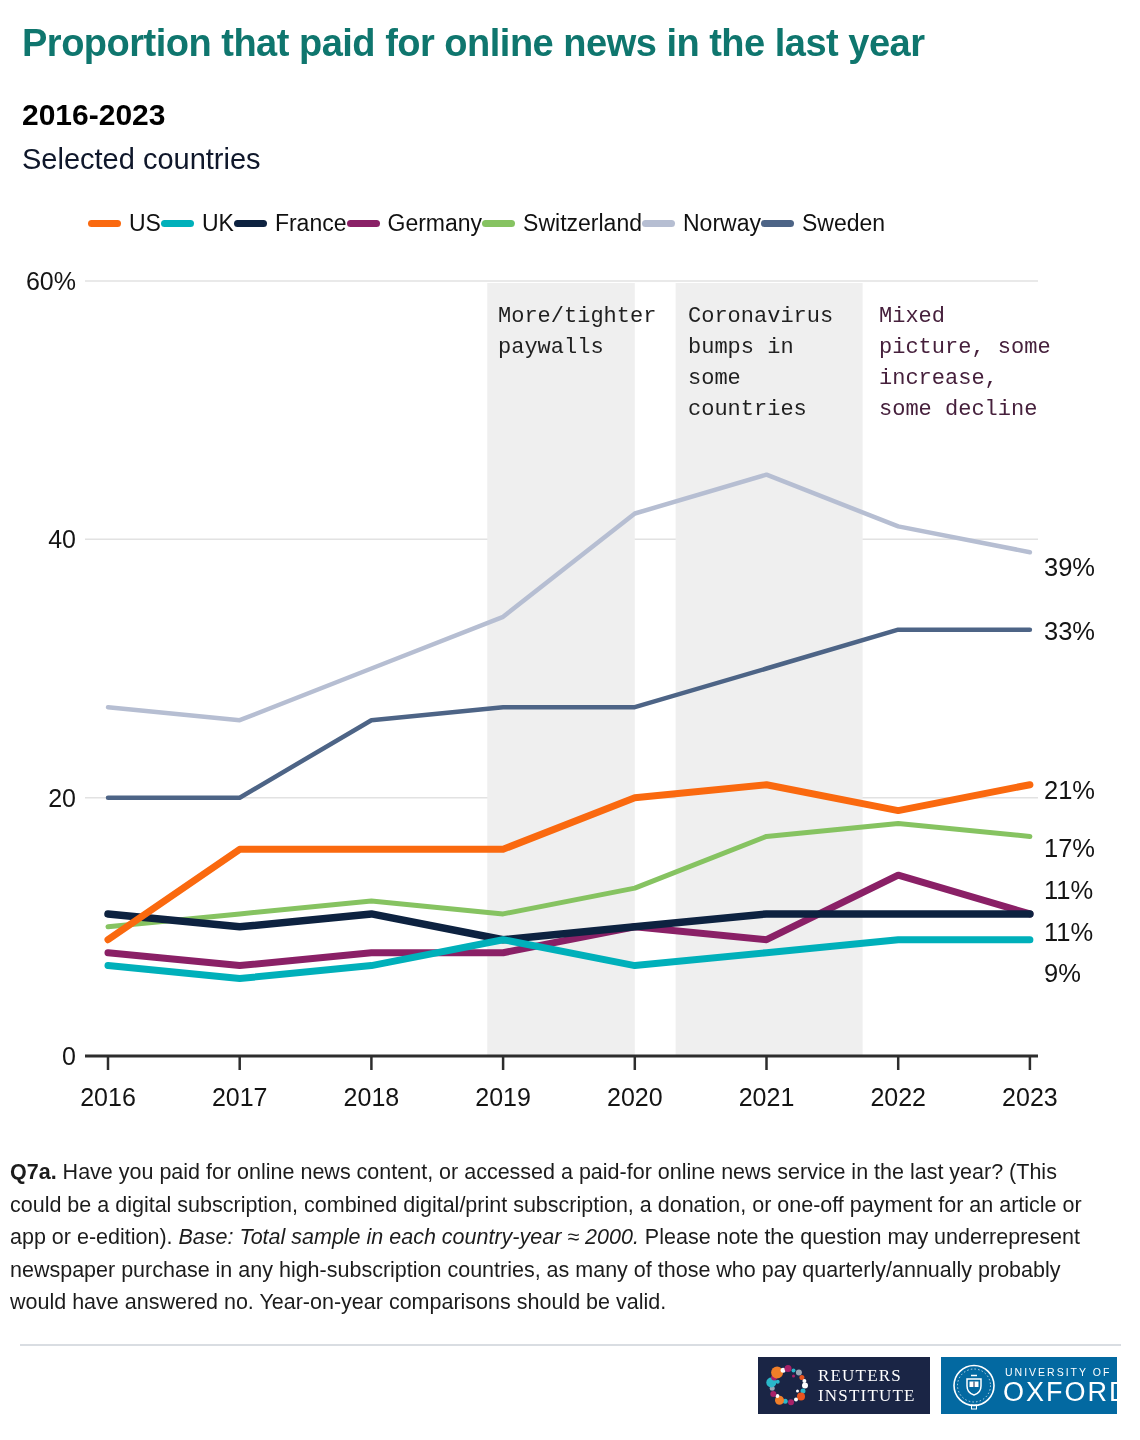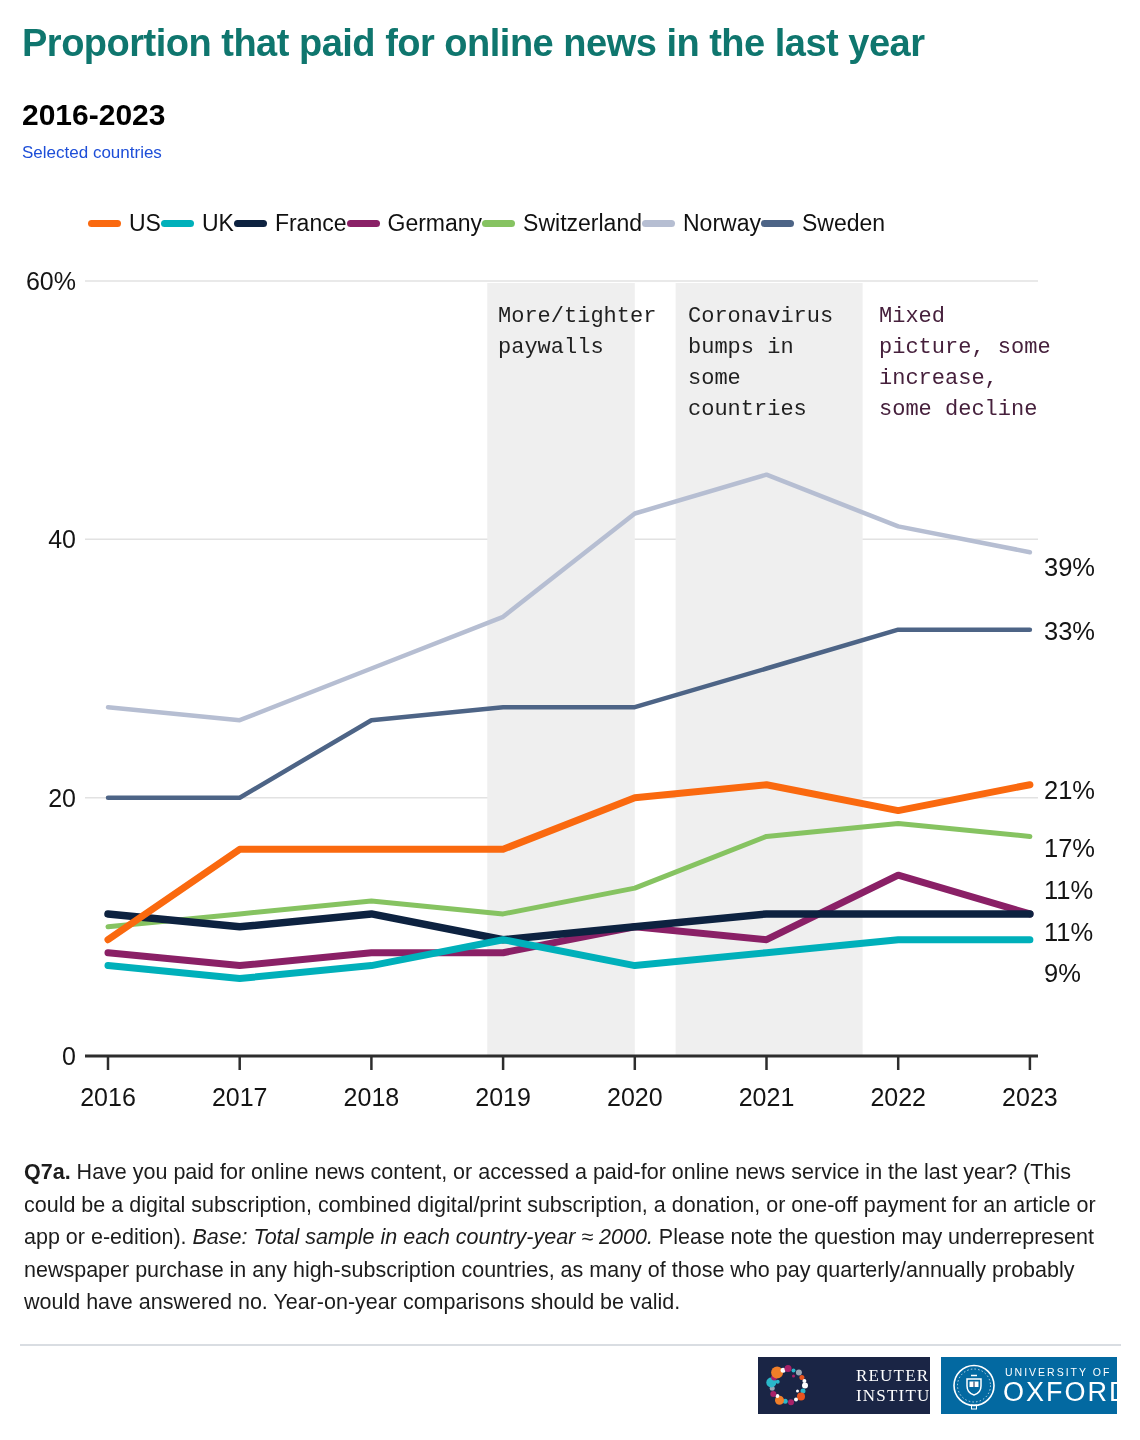--- a/index.html
+++ b/index.html
@@ -1,41 +1,41 @@
 <!DOCTYPE html>
 <html><head>
 <meta charset="utf-8">
 <style>
   html,body{margin:0;padding:0;background:#fff;}
   .page{position:relative;width:1140px;height:1440px;background:#ffffff;overflow:hidden;
         font-family:"Liberation Sans",sans-serif;color:#111;}
   .title{position:absolute;left:22px;top:22px;width:1100px;font-size:38px;font-weight:700;
          letter-spacing:-0.5px;color:#0f766e;}
   .subtitle{position:absolute;left:22px;top:98px;font-size:30px;font-weight:700;color:#000;}
-  .description{position:absolute;left:22px;top:143px;font-size:17px;color:#1d4ed8;}
+  .description{position:absolute;left:22px;top:143px;font-size:29px;color:#0f172a;}
   .legend{position:absolute;left:88px;top:210px;display:flex;align-items:center;}
   .legend-item{display:flex;align-items:center;gap:8px;}
   .swatch{display:inline-block;width:33px;height:7px;border-radius:4px;}
   .legend-label{font-size:23px;color:#111;}
   svg#plot{position:absolute;left:0;top:0;width:1140px;height:1440px;}
   .axis-label{font-size:25px;fill:#141414;}
   .end-label{font-size:25.5px;fill:#141414;}
   .annotation{position:absolute;font-size:22px;line-height:31px;color:#1f1f1f;font-family:Liberation Mono, monospace;}
   .ann-1{left:498px;top:301px;width:142px;}
   .ann-2{left:688px;top:301px;width:138px;}
   .ann-3{left:879px;top:301px;width:178px;}
-  .footnote{position:absolute;left:24px;top:1156px;width:1100px;font-size:21.5px;
+  .footnote{position:absolute;left:10px;top:1156px;width:1100px;font-size:21.5px;
             line-height:32.5px;color:#1c1c1c;}
   .footnote b{font-weight:700;}
   .footnote i{font-style:italic;}
   .footer-rule{position:absolute;left:20px;top:1344px;width:1101px;height:2px;background:#d9dde2;}
   .logo-box{position:absolute;top:1357px;height:57px;display:flex;align-items:center;}
   .logo-reuters{left:758px;width:172px;}
   .logo-oxford{left:941px;width:176px;}
-  .logo-text{color:#fff;font-family:"Liberation Serif",serif;margin-left:38px;}
+  .logo-text{color:#fff;font-family:"Liberation Serif",serif;}
   .reuters-text{position:absolute;left:60px;top:9px;font-size:17px;letter-spacing:1.2px;line-height:20px;}
   .oxford-small{position:absolute;left:64px;top:9px;font-size:10.5px;letter-spacing:2px;
                 font-family:"Liberation Sans",sans-serif;color:#fff;}
   .oxford-big{position:absolute;left:62px;top:20px;font-size:27px;letter-spacing:2px;color:#fff;
               font-family:Liberation Sans, sans-serif;}
   .logo-svg{position:absolute;left:0;top:0;}
 </style>
 </head>
 <body>
 

